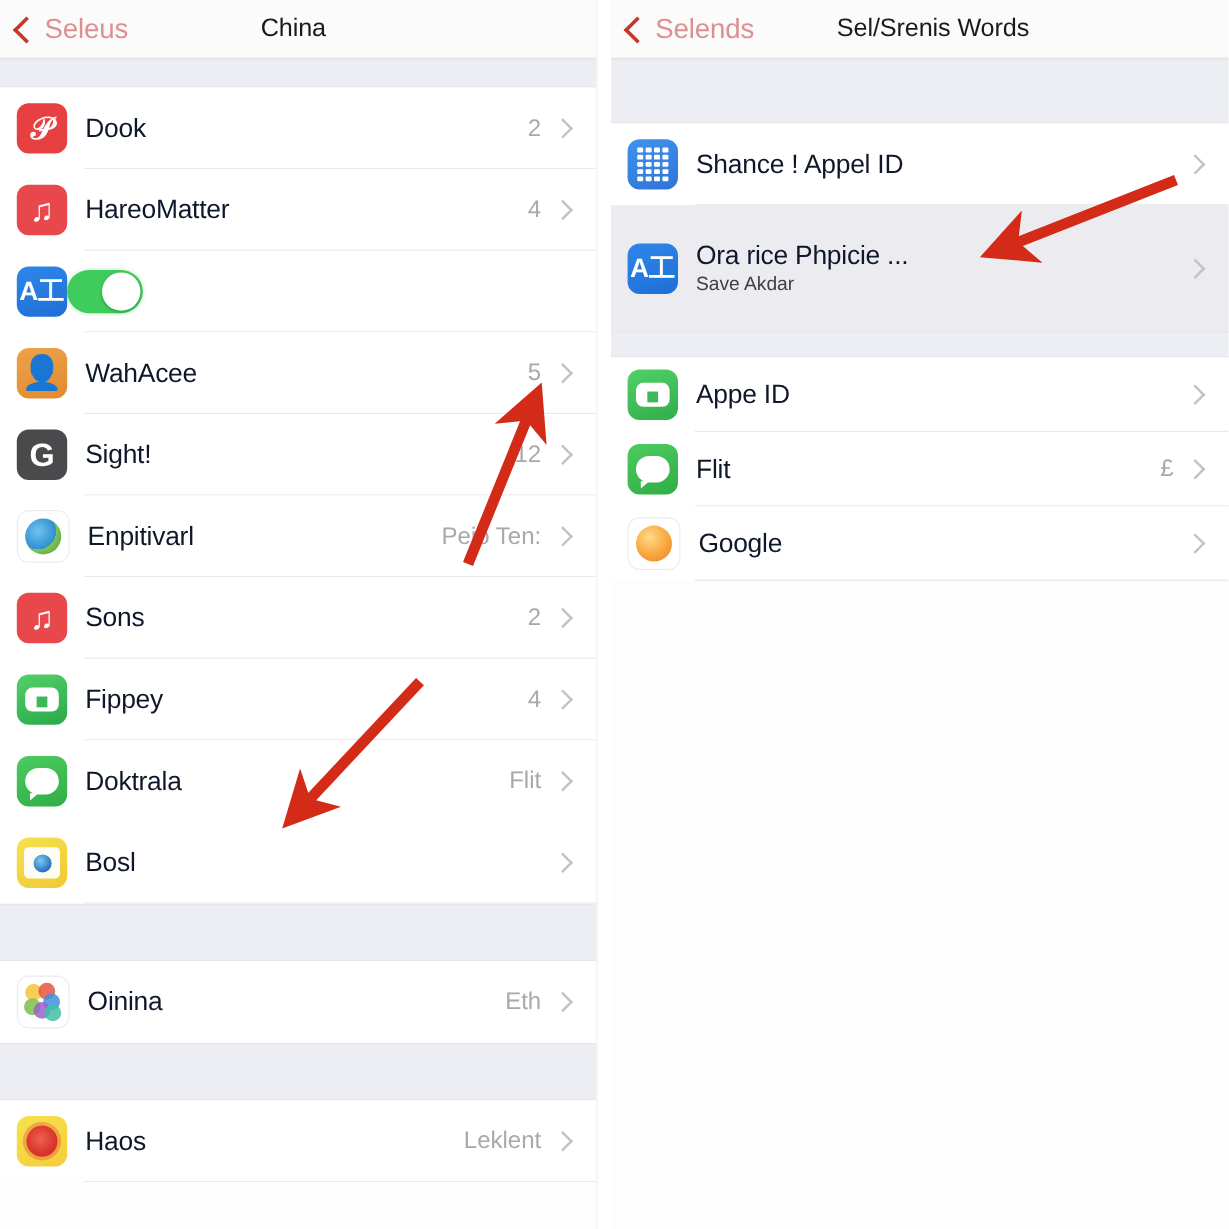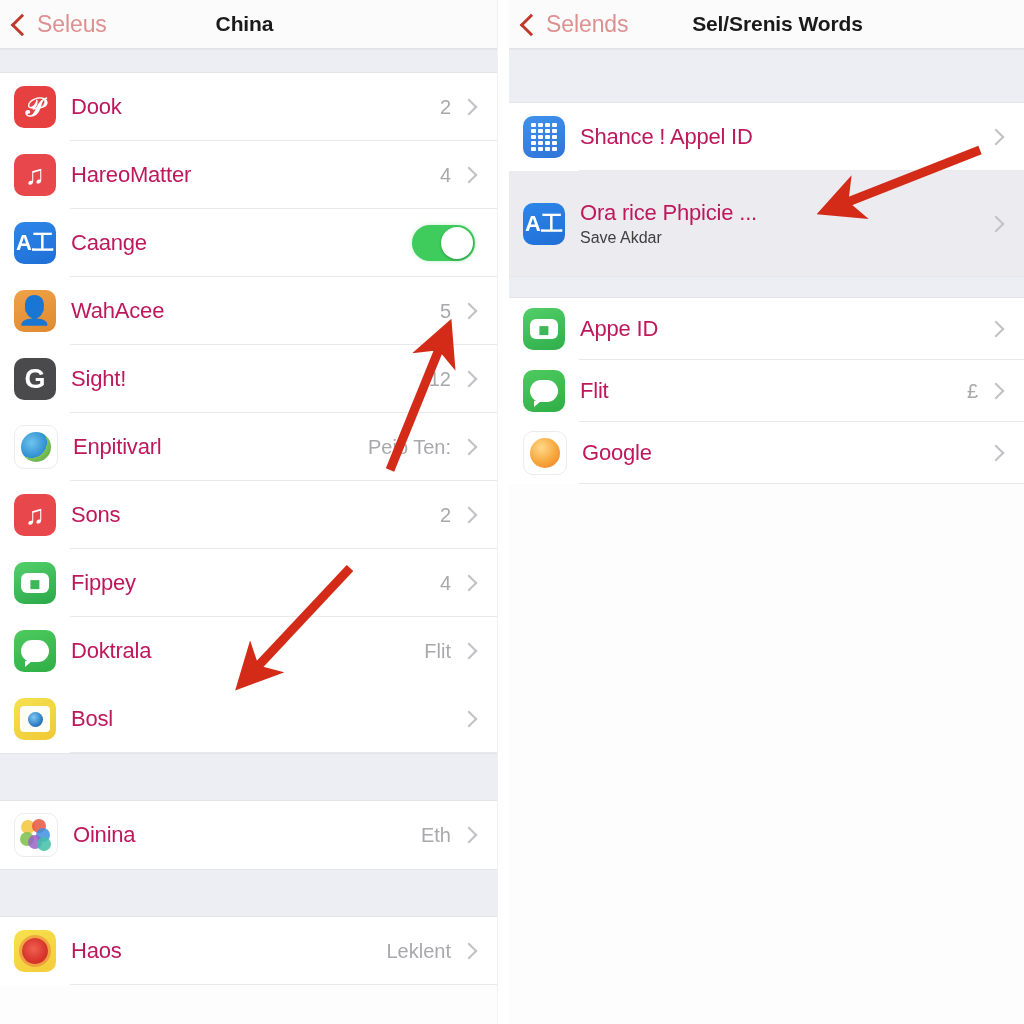--- a/index.html
+++ b/index.html
@@ -72,21 +72,21 @@
     color: #dd9090;
     font-size: 23px;
     letter-spacing: -0.1px;
   }
   .nav-title {
     position: absolute;
     left: 0;
     right: 0;
     text-align: center;
     font-size: 21px;
-    font-weight: bold;
+    font-weight: normal;
     color: #1a1a1a;
     letter-spacing: -0.1px;
     pointer-events: none;
     padding-left: 32px;
   }
   .panel-left .nav-title { padding-right: 40px; }
   .panel-right .nav-title { padding-right: 10px; }
 
   
   .gap {
@@ -131,21 +131,21 @@
   .label-wrap {
     margin-left: 15px;
     display: flex;
     flex-direction: column;
     justify-content: center;
     flex: 1 1 auto;
     min-width: 0;
   }
   .label {
     font-size: 22px;
-    color: #be185d;
+    color: #0f172a;
     letter-spacing: -0.2px;
     white-space: nowrap;
     overflow: hidden;
   }
   .sublabel {
     font-size: 16px;
     color: #404040;
     margin-top: 3px;
     white-space: nowrap;
   }
@@ -321,23 +321,20 @@
           </div>
         <div class="value">4</div>
         <div class="chev"></div>
         <div class="sep"></div>
       </div>
 
       <div class="row">
         <div class="icon ic-translate">
             <span class="ic-glyph" style="font-size:22px">A工</span>
           </div>
-        <div class="label-wrap">
-            <div class="label">Caange</div>
-          </div>
         <div class="toggle">
             <div class="knob"></div>
           </div>
         <div class="sep"></div>
       </div>
 
       <div class="row">
         <div class="icon ic-contacts">
             <span class="ic-glyph" style="font-size:28px">👤</span>
           </div>

